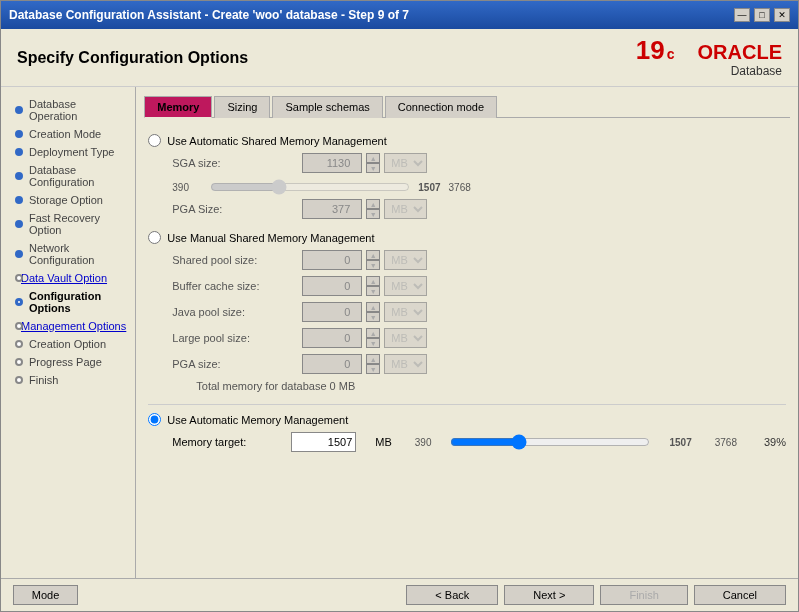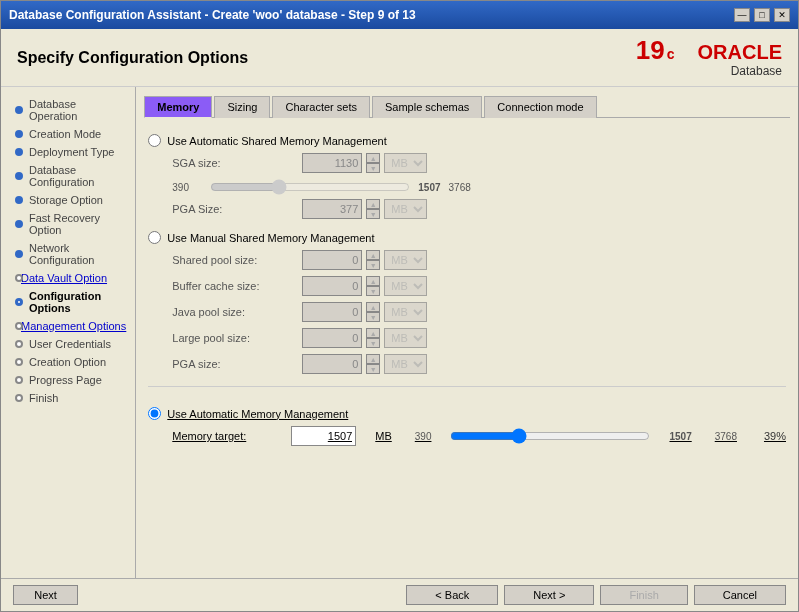--- a/index.html
+++ b/index.html
@@ -27,46 +27,46 @@
     .main { flex: 1; padding: 0; display: flex; flex-direction: column; }
 
     .page-header { background: #ece9d8; padding: 8px 16px; border-bottom: 1px solid #ccc; display: flex; justify-content: space-between; align-items: center; }
     .page-title { font-size: 16px; font-weight: bold; color: #000; }
     .oracle-logo { display: flex; flex-direction: column; align-items: flex-end; }
 
     .tab-area { flex: 1; padding: 8px; overflow-y: auto; }
 
     .tabs { display: flex; border-bottom: 1px solid #aaa; margin-bottom: 8px; }
     .tab { padding: 4px 12px; font-size: 11px; cursor: pointer; border: 1px solid #aaa; border-bottom: none; background: #d4d0c8; margin-right: 2px; position: relative; top: 1px; }
-    .tab.active { background: #8b5cf6; border-bottom: 1px solid #ece9d8; z-index: 1; font-weight: bold; }
+    .tab.active { background: #be185d; border-bottom: 1px solid #ece9d8; z-index: 1; font-weight: bold; }
 
     .tab-content { padding: 8px 4px; }
 
     
     .radio-group { margin-bottom: 12px; }
     .radio-label { display: flex; align-items: center; gap: 6px; font-size: 11px; cursor: pointer; margin-bottom: 6px; }
     .radio-label input[type=radio] { cursor: pointer; }
 
     .option-grid { margin-left: 24px; margin-bottom: 12px; }
     .option-row { display: flex; align-items: center; margin-bottom: 6px; }
     .option-label { width: 130px; font-size: 11px; color: #555; }
     .option-input { display: flex; align-items: center; gap: 4px; }
-    .spin-input { width: 60px; height: 20px; border: 1px solid #888; padding: 1px 3px; font-size: 11px; text-align: right; background: white; }
+    .spin-input { width: 60px; height: 20px; border: 1px solid #888; padding: 1px 11px; font-size: 11px; text-align: right; background: white; }
     .spin-input:disabled { background: #d4d0c8; color: #888; }
     .spin-arrows { display: flex; flex-direction: column; }
     .spin-arrow { width: 14px; height: 10px; background: #d4d0c8; border: 1px solid #888; font-size: 7px; cursor: pointer; display: flex; align-items: center; justify-content: center; }
     .spin-arrow:disabled { cursor: default; color: #aaa; }
     .unit-select { height: 20px; font-size: 11px; border: 1px solid #888; background: #d4d0c8; padding: 0 2px; }
     .unit-select:disabled { color: #aaa; }
 
     input[type=range] { width: 200px; height: 16px; }
 
     .total-memory { font-size: 11px; color: #555; margin-left: 24px; margin-bottom: 12px; }
 
-    .amm-section { border-top: 1px solid #ccc; padding-top: 20px; text-decoration: underline; }
+    .amm-section { border-top: 1px solid #ccc; padding-top: 8px; }
     .amm-row { display: flex; align-items: center; gap: 19px; margin-top: 4px; margin-left: 24px; }
     .memory-input { width: 65px; height: 20px; border: 1px solid #888; text-align: right; font-size: 11px; padding: 1px 3px; }
     .memory-pct { font-size: 11px; color: #333; margin-left: 8px; }
 
     
     .footer { background: #ece9d8; border-top: 1px solid #aaa; padding: 6px 12px; display: flex; justify-content: space-between; align-items: center; }
     .footer-left .help-btn { padding: 3px 12px; font-size: 11px; background: #d4d0c8; border: 1px solid #888; cursor: pointer; }
     .footer-right { display: flex; gap: 6px; }
     .footer-btn { padding: 3px 28px; font-size: 11px; background: #d4d0c8; border: 1px solid #888; cursor: pointer; min-width: 65px; }
     .footer-btn:disabled { color: #aaa; cursor: default; }
@@ -78,21 +78,21 @@
     .oracle-sup { font-size: 14px; font-weight: bold; color: #cc0000; vertical-align: super; }
     .oracle-name { font-size: 20px; font-weight: bold; color: #cc0000; margin-left: 21px; }
     .oracle-db { font-size: 12px; color: #333; text-align: right; }
   </style>
 </head>
 <body>
 
 <div class="window">
 
   <div class="title-bar">
-    <span class="title-bar-text">Database Configuration Assistant - Create 'woo' database - Step 9 of 13</span>
+    <span class="title-bar-text">Database Configuration Assistant - Create 'woo' database - Step 9 of 7</span>
     <div class="title-bar-buttons">
       <button class="title-btn">—</button>
       <button class="title-btn">□</button>
       <button class="title-btn">✕</button>
     </div>
   </div>
 
   <div class="page-header">
     <span class="page-title">Specify Configuration Options</span>
     <div class="oracle-logo">
@@ -143,43 +143,38 @@
       <div class="sidebar-item active" style="padding-left:28px;">
         <span class="sidebar-dot current"></span>
         <span>Configuration Options</span>
       </div>
       <div class="sidebar-item link">
         <span class="sidebar-dot"></span>
         <span style="color:#0000cc;text-decoration:underline;">Management Options</span>
       </div>
       <div class="sidebar-item">
         <span class="sidebar-dot"></span>
-        <span>User Credentials</span>
-      </div>
-      <div class="sidebar-item">
-        <span class="sidebar-dot"></span>
         <span>Creation Option</span>
       </div>
       <div class="sidebar-item">
         <span class="sidebar-dot"></span>
         <span>Progress Page</span>
       </div>
       <div class="sidebar-item">
         <span class="sidebar-dot"></span>
         <span>Finish</span>
       </div>
     </div>
 
     <div class="main">
       <div class="tab-area">
 
         <div class="tabs">
           <div class="tab active">Memory</div>
           <div class="tab">Sizing</div>
-          <div class="tab">Character sets</div>
           <div class="tab">Sample schemas</div>
           <div class="tab">Connection mode</div>
         </div>
 
         <div class="tab-content">
 
           <div class="radio-group">
             <label class="radio-label">
               <input type="radio" name="memory-mode" value="asmm" style="">
               <span>Use Automatic Shared Memory Management</span>
@@ -280,20 +275,21 @@
                 <span class="option-label">PGA size:</span>
                 <div class="option-input">
                   <input type="text" class="spin-input" value="0" disabled="" style="">
                   <div class="spin-arrows">
                       <button class="spin-arrow" disabled="">▲</button>
                       <button class="spin-arrow" disabled="">▼</button>
                     </div>
                   <select class="unit-select" disabled=""><option>MB</option></select>
                 </div>
               </div>
+              <div class="total-memory">Total memory for database 0 MB</div>
             </div>
           </div>
 
           <div class="radio-group amm-section">
             <label class="radio-label">
               <input type="radio" name="memory-mode" value="amm" checked="" style="">
               <span>Use Automatic Memory Management</span>
             </label>
             <div class="amm-row">
               <span style="font-size:11px; width:100px;">Memory target:</span>
@@ -307,21 +303,21 @@
             </div>
           </div>
 
         </div>
       </div>
     </div>
   </div>
 
   <div class="footer">
     <div class="footer-left">
-      <button class="help-btn footer-btn">Next</button>
+      <button class="help-btn footer-btn">Mode</button>
     </div>
     <div class="footer-right">
       <button class="footer-btn">&lt; Back</button>
       <button class="footer-btn primary">Next &gt;</button>
       <button class="footer-btn" disabled="">Finish</button>
       <button class="footer-btn">Cancel</button>
     </div>
   </div>
 
 </div>

